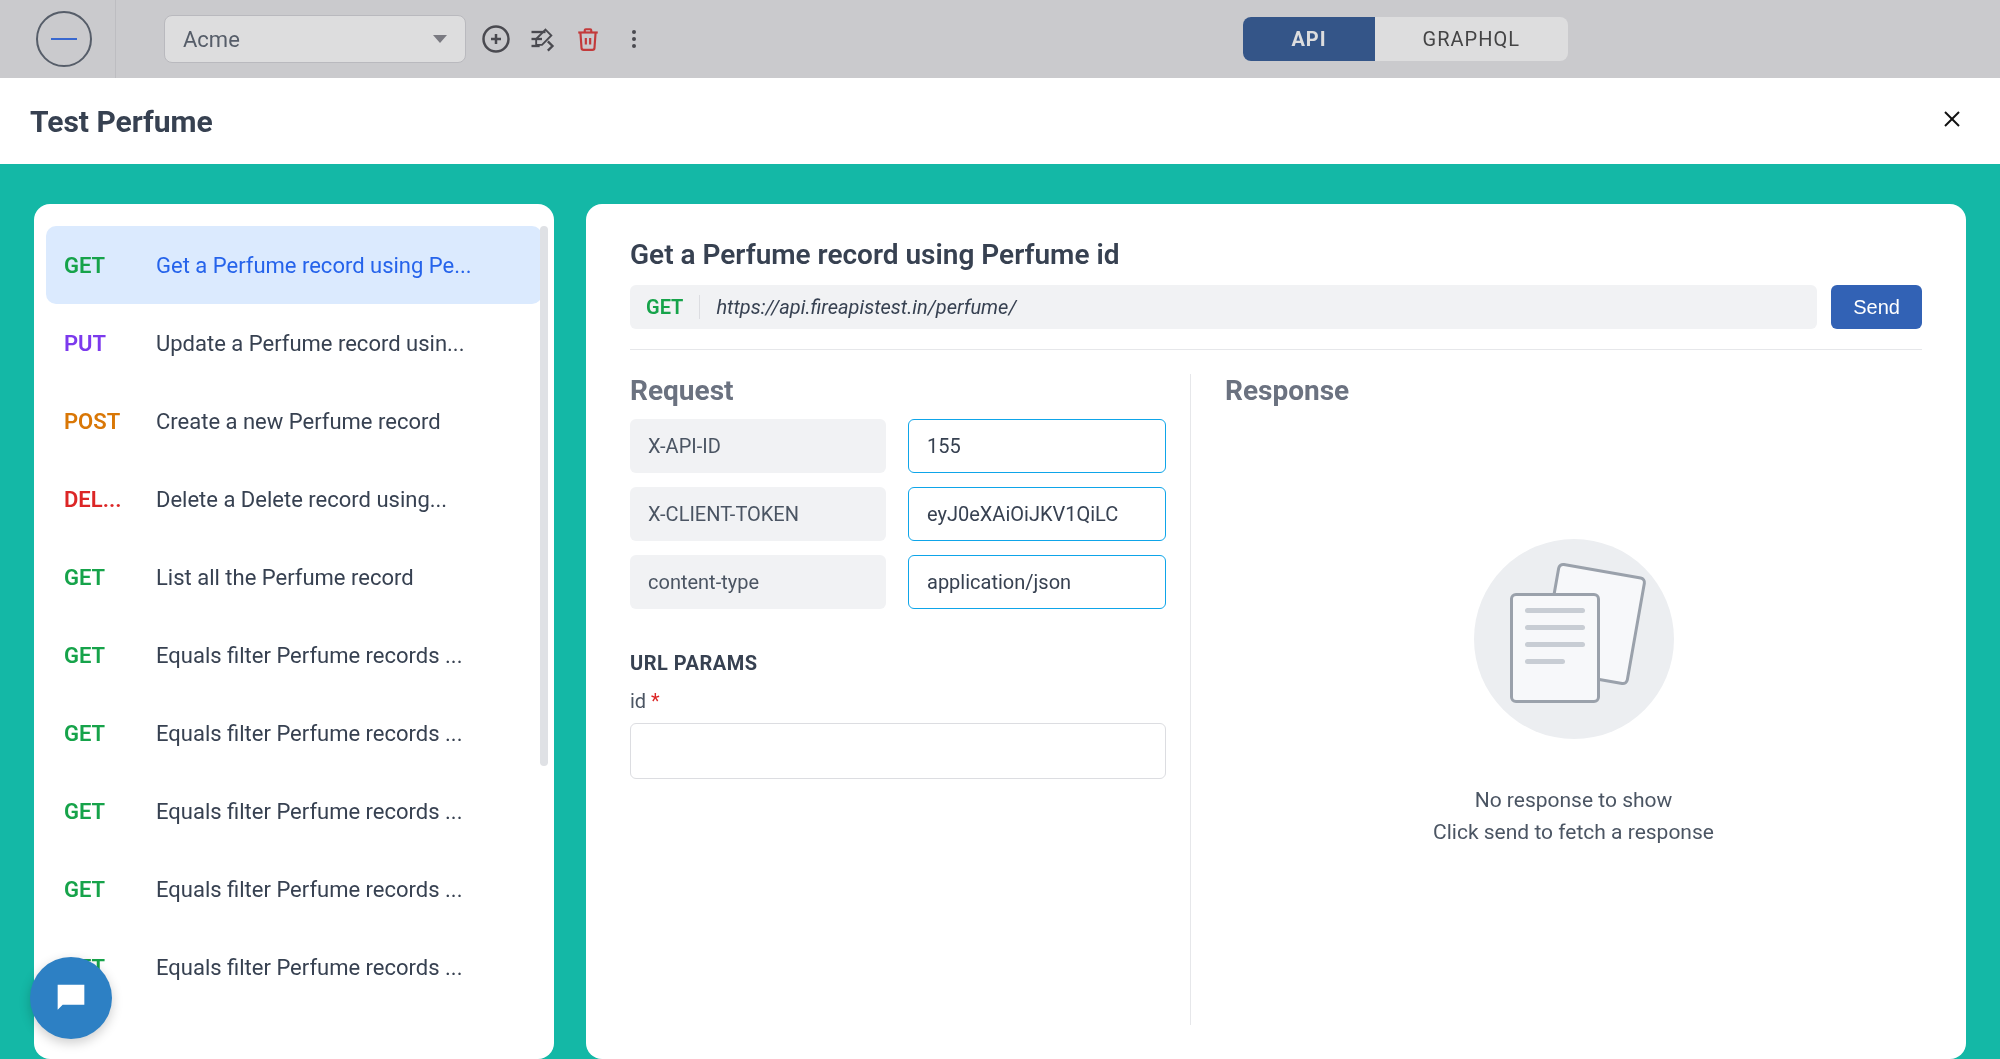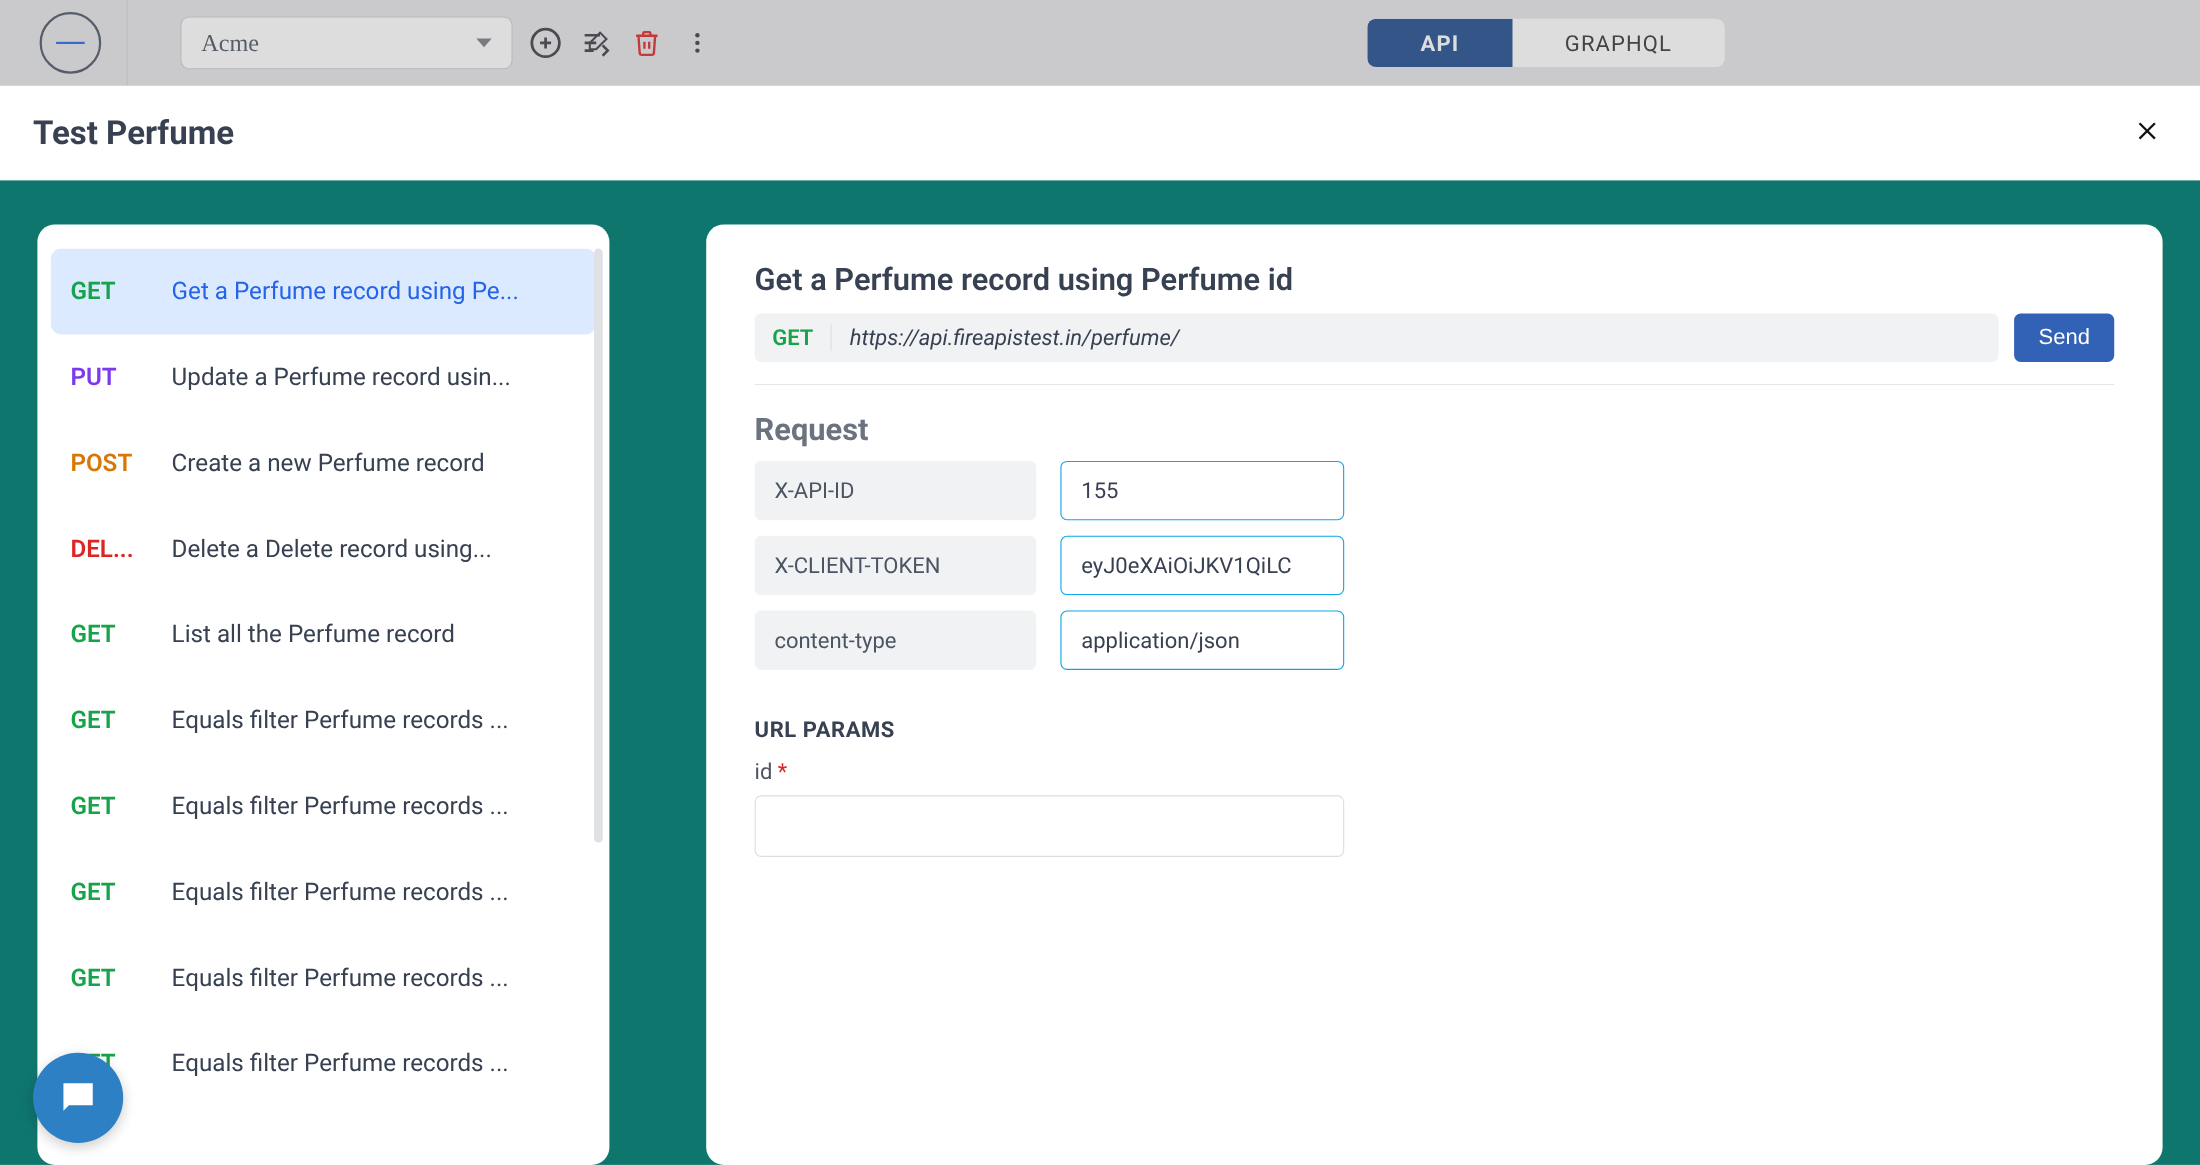--- a/index.html
+++ b/index.html
@@ -53,21 +53,20 @@
   }
   .workspace-select {
     width: 302px; height: 48px;
     border: 1px solid #cfcfd4;
     border-radius: 8px;
     background: #fff;
     display:flex; align-items:center; justify-content:space-between;
     padding: 0 18px;
     color:#4b5563;
     font-size: 22px;
-    font-family: Liberation Serif, serif;
   }
   .chev { width:0;height:0;border-left:7px solid transparent;border-right:7px solid transparent;border-top:8px solid #7b7b83;}
   .ic-btn {
     width:32px;height:32px;display:flex;align-items:center;justify-content:center;color:#3b3b42;
   }
   .tab-pill {
     margin-left:auto; margin-right: 420px;
     display:flex; background:#fff;border-radius:8px;overflow:hidden;
     height:44px;
   }
@@ -85,26 +84,26 @@
   }
   .modal-header {
     height: 86px;
     display:flex;align-items:center;justify-content:space-between;
     padding: 0 30px;
     border-bottom: 0;
   }
   .modal-title { font-size:30px;font-weight:700;color:#374151;}
   .close-x { font-size:28px; color:#111; cursor:pointer; padding:6px;}
   .modal-body {
-    background:#0f766e;
+    background:#14b8a6;
     position:absolute;
     top:86px; left:0;right:0;bottom:0;
     padding: 40px 34px 0 34px;
     display:flex;
-    gap: 88px;
+    gap: 32px;
   }
   .endpoints-panel {
     width: 520px;
     background:#fff;
     border-radius: 16px;
     padding: 22px 12px 0 12px;
     position:relative;
   }
   .endpoints-scroll{
     height:100%;
@@ -337,20 +336,38 @@
               </div>
               <div class="hdr-row">
                 <div class="hdr-key">content-type</div>
                 <div class="hdr-val">application/json</div>
               </div>
             </div>
           <div class="spacer-block"></div>
           <div class="sub-h">URL PARAMS</div>
           <div id="param-list"><div class="param-label">id <span class="req">*</span></div><input class="param-input" style=""></div>
         </div>
+        <div class="resp-col">
+          <div class="sect-h" style="align-self:flex-start">Response</div>
+          <div class="empty-illus">
+            <div class="doc-stack">
+              <div class="doc back"></div>
+              <div class="doc front">
+                <div class="line"></div>
+                  <div class="line"></div>
+                  <div class="line"></div>
+                  <div class="line s"></div>
+              </div>
+            </div>
+          </div>
+          <div class="empty-text">
+            <div>No response to show</div>
+            <div>Click send to fetch a response</div>
+          </div>
+        </div>
       </div>
     </div>
 
   </div>
 </div>
 
 <div class="chat-fab">
   <svg viewBox="0 0 24 24">
       <path d="M4 4h16v12H7l-3 3V4z"></path>
     </svg>

